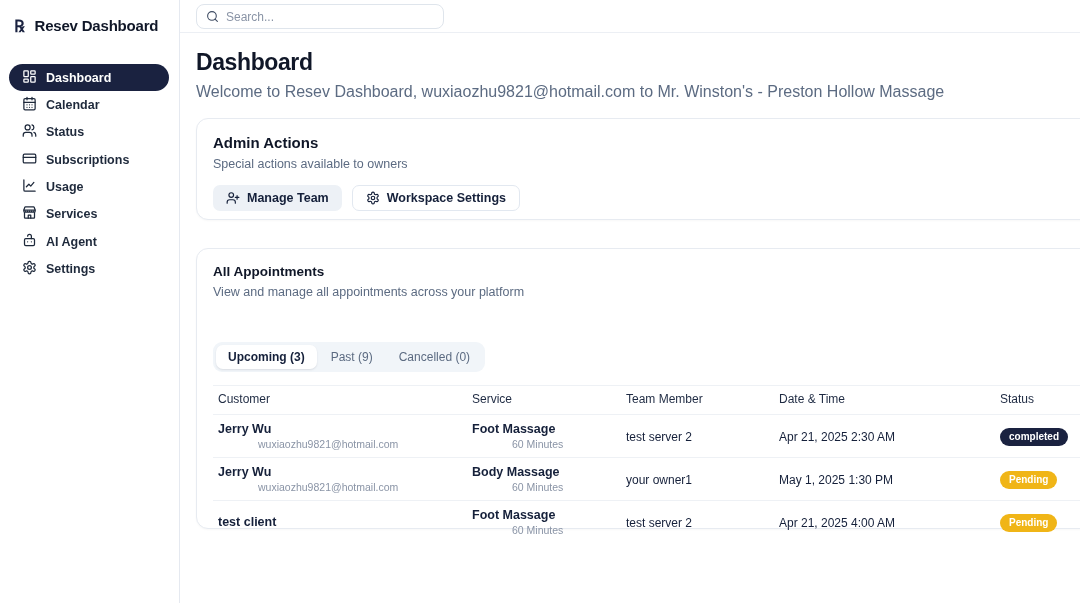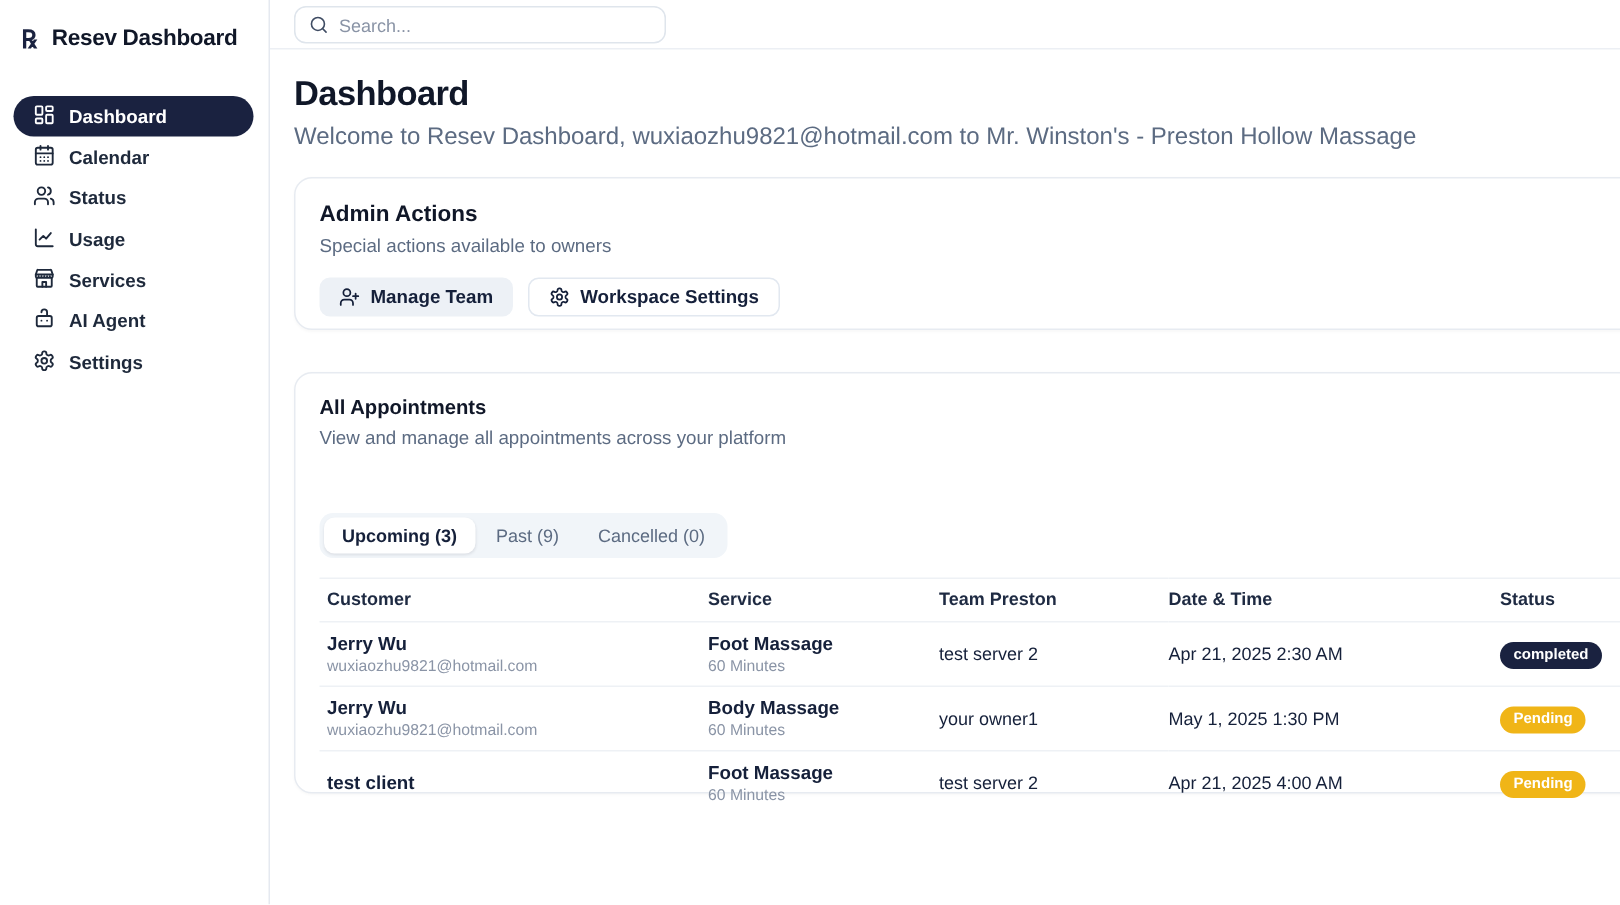--- a/index.html
+++ b/index.html
@@ -84,32 +84,32 @@
     padding: 5px 12px; font-size: 12px; font-weight: 500;
     color: #5c6b82; border-radius: 7px; cursor: pointer; white-space: nowrap;
   }
   .tab.active {
     background: #ffffff; color: #15203a; font-weight: 700;
     box-shadow: 0 1px 2px rgba(16,23,40,0.10);
   }
   
   table { width: 100%; border-collapse: collapse; margin-top: 13px; }
   thead th {
-    text-align: left; font-size: 12px; font-weight: 700; color: #1e2a42;
+    text-align: left; font-size: 12px; font-weight: 400; color: #1e2a42;
     padding: 6px 8px 8px 0;
     border-top: 1px solid #eef1f5; border-bottom: 1px solid #eef1f5;
   }
   th.col-customer, td.col-customer { width: 259px; padding-left: 5px; }
   th.col-service,  td.col-service  { width: 154px; }
   th.col-member,   td.col-member   { width: 153px; }
   th.col-datetime, td.col-datetime { width: 221px; }
   tbody td { padding: 7px 8px 7px 0; border-bottom: 1px solid #eef1f5; vertical-align: middle; }
   tbody tr:last-child td { border-bottom: none; }
   .cell-primary { font-size: 12.5px; font-weight: 600; color: #15203a; }
-  .cell-secondary { font-size: 10.5px; color: #8a94a6; margin-top: 2px; }
+  .cell-secondary { font-size: 10.5px; color: #8a94a6; margin-top: 2px; margin-left: 40px; }
   .cell-plain { font-size: 12px; color: #15203a; }
   .badge {
     display: inline-block; padding: 4px 9px; border-radius: 10px;
     font-size: 10px; font-weight: 700; color: #ffffff; line-height: 1;
   }
   .badge-dark { background: #1a2240; }
   .badge-yellow { background: #f0b517; }
 </style>
 </head>
 <body>
@@ -143,20 +143,29 @@
     <div class="nav-item">
       <span>
         <svg viewBox="0 0 24 24" fill="none" stroke="currentColor" stroke-width="2" stroke-linecap="round" stroke-linejoin="round">
             <path d="M16 21v-2a4 4 0 0 0-4-4H6a4 4 0 0 0-4 4v2"></path>
             <circle cx="9" cy="7" r="4"></circle>
             <path d="M22 21v-2a4 4 0 0 0-3-3.87"></path>
             <path d="M16 3.13a4 4 0 0 1 0 7.75"></path>
           </svg>
       </span>
       <span>Status</span>
+    </div>
+    <div class="nav-item">
+      <span>
+        <svg viewBox="0 0 24 24" fill="none" stroke="currentColor" stroke-width="2" stroke-linecap="round" stroke-linejoin="round">
+            <rect x="2" y="5" width="20" height="14" rx="2"></rect>
+            <path d="M2 10h20"></path>
+          </svg>
+      </span>
+      <span>Subscriptions</span>
     </div>
     <div class="nav-item">
       <span>
         <svg viewBox="0 0 24 24" fill="none" stroke="currentColor" stroke-width="2" stroke-linecap="round" stroke-linejoin="round">
             <path d="M3 3v16a2 2 0 0 0 2 2h16"></path>
             <path d="m7 14 4-4 3 3 5-6"></path>
           </svg>
       </span>
       <span>Usage</span>
     </div>
@@ -238,21 +247,21 @@
         <div class="tab active">Upcoming (3)</div>
         <div class="tab">Past (9)</div>
         <div class="tab">Cancelled (0)</div>
       </div>
 
       <table>
         <thead>
           <tr>
             <th class="col-customer">Customer</th>
             <th class="col-service">Service</th>
-            <th class="col-member">Team Preston</th>
+            <th class="col-member">Team Member</th>
             <th class="col-datetime">Date &amp; Time</th>
             <th>Status</th>
           </tr>
         </thead>
         <tbody>
           <tr>
             <td class="col-customer">
               <div class="cell-primary">Jerry Wu</div>
               <div class="cell-secondary">wuxiaozhu9821@hotmail.com</div>
             </td>

